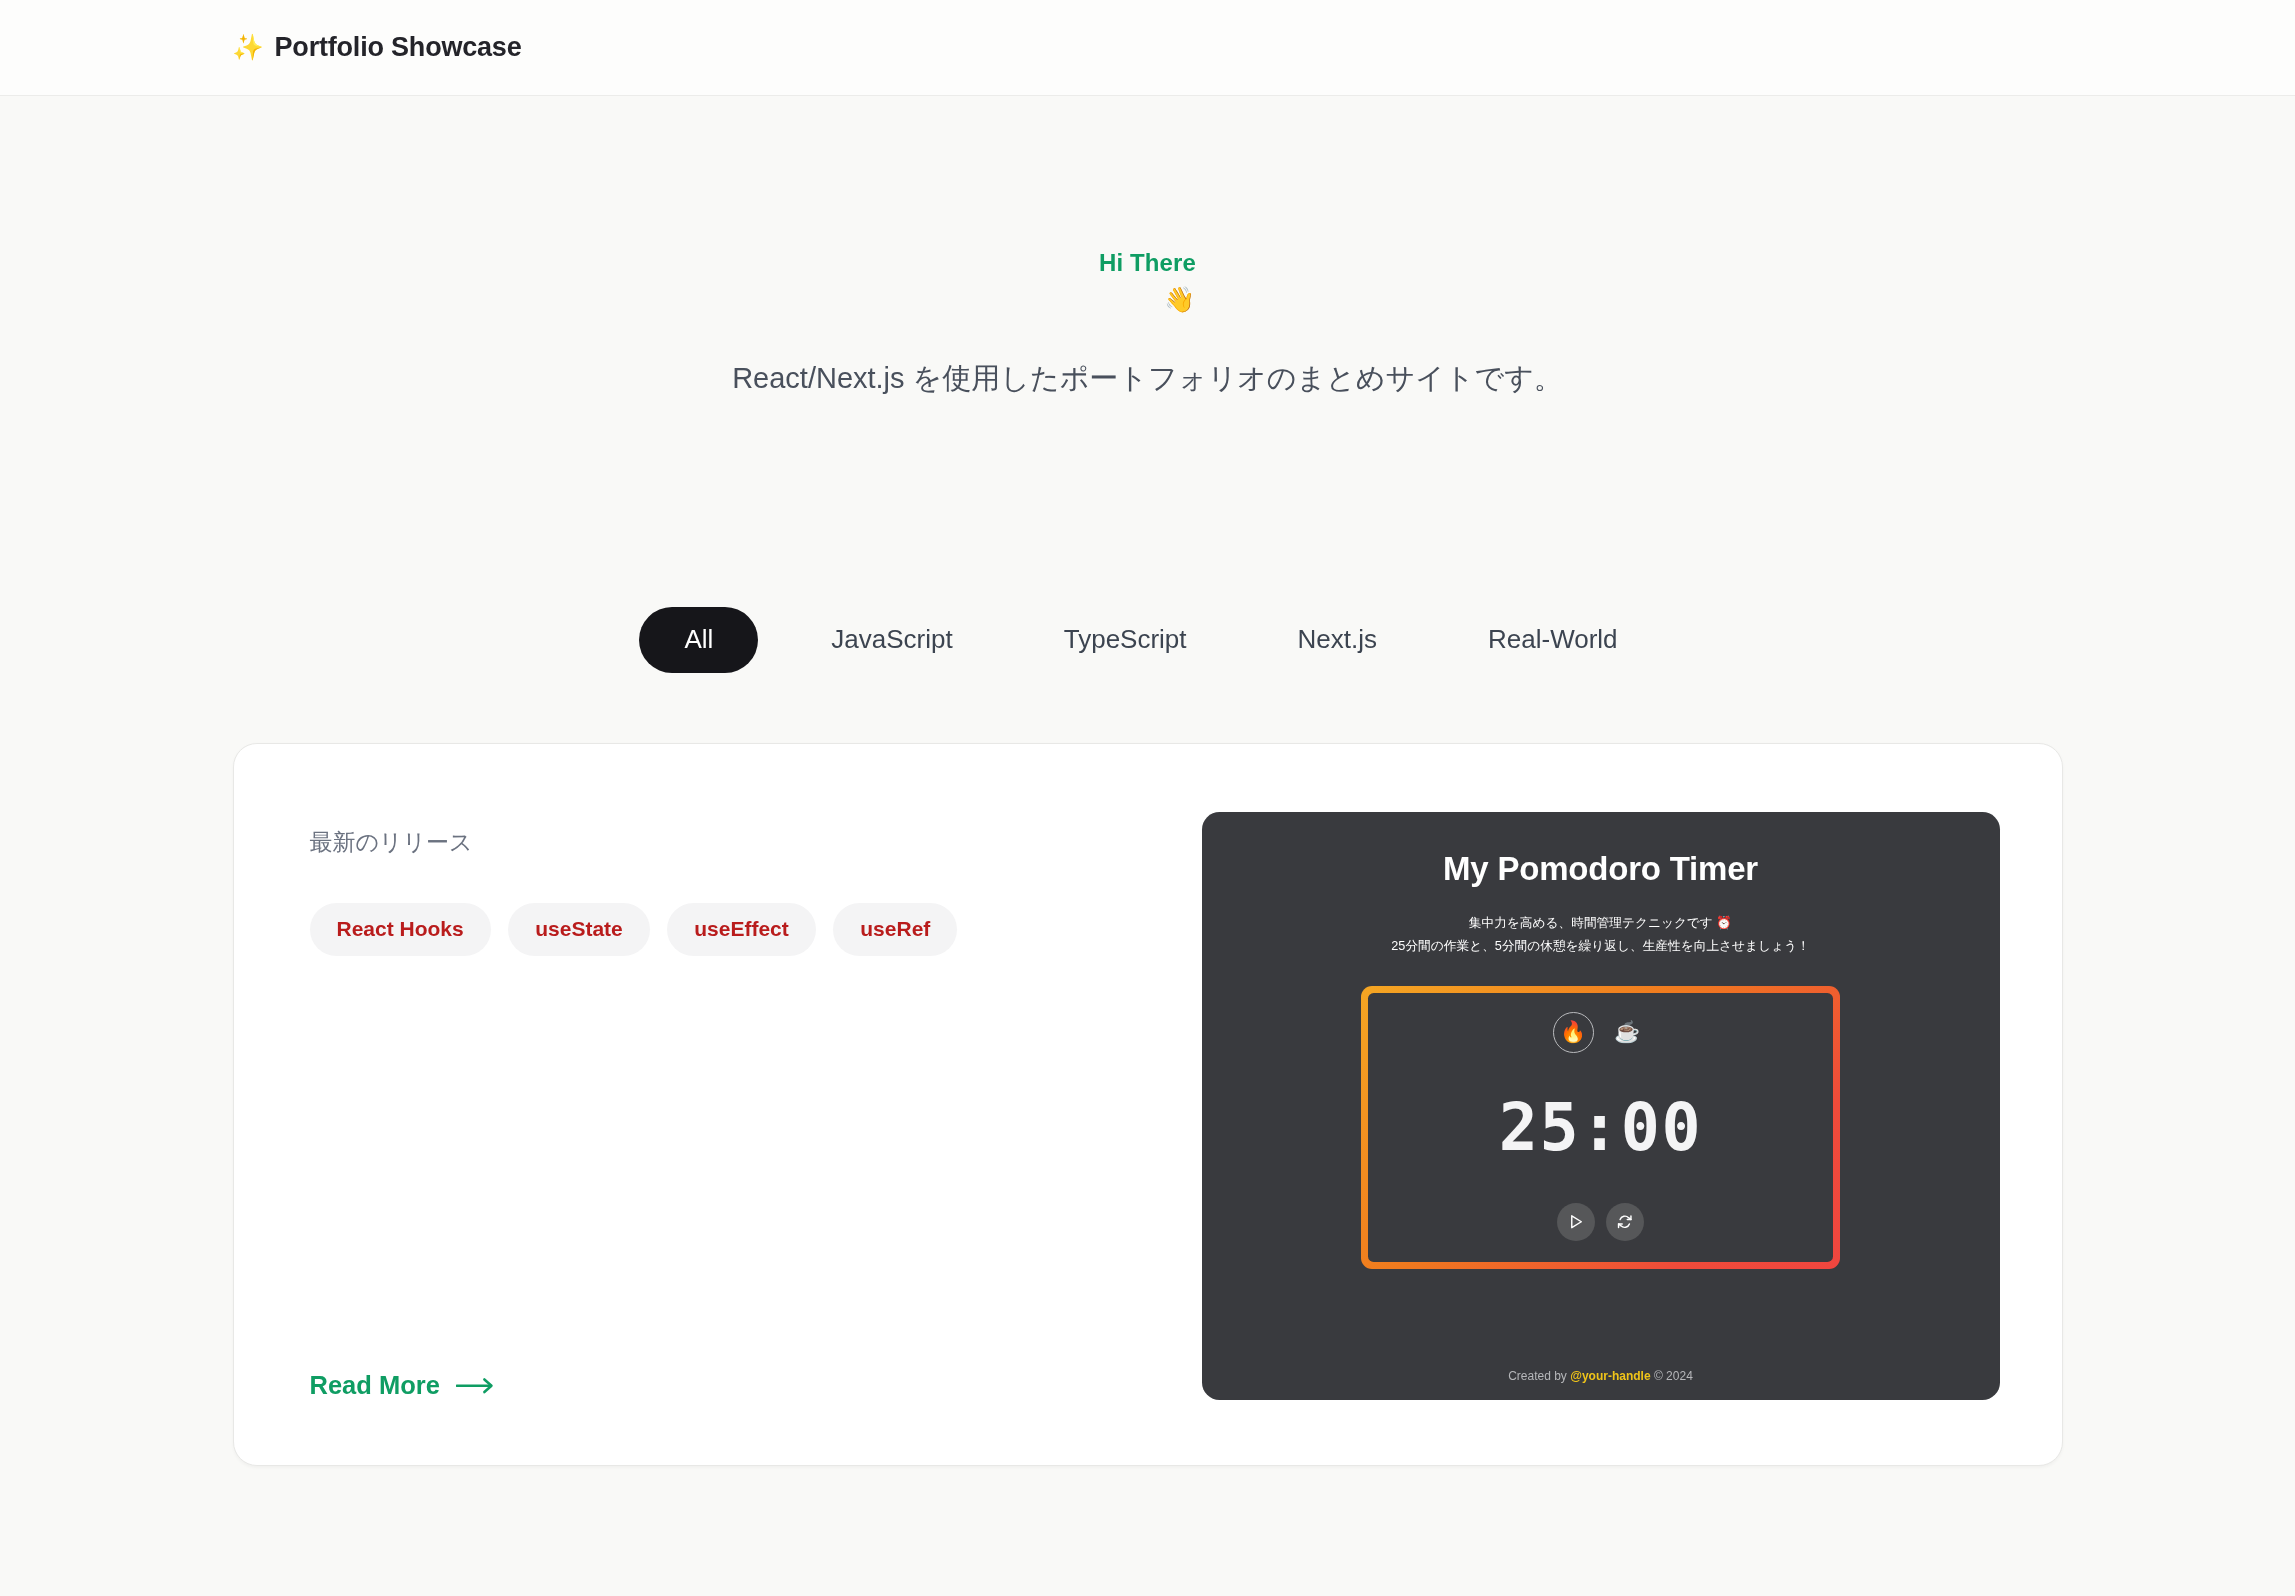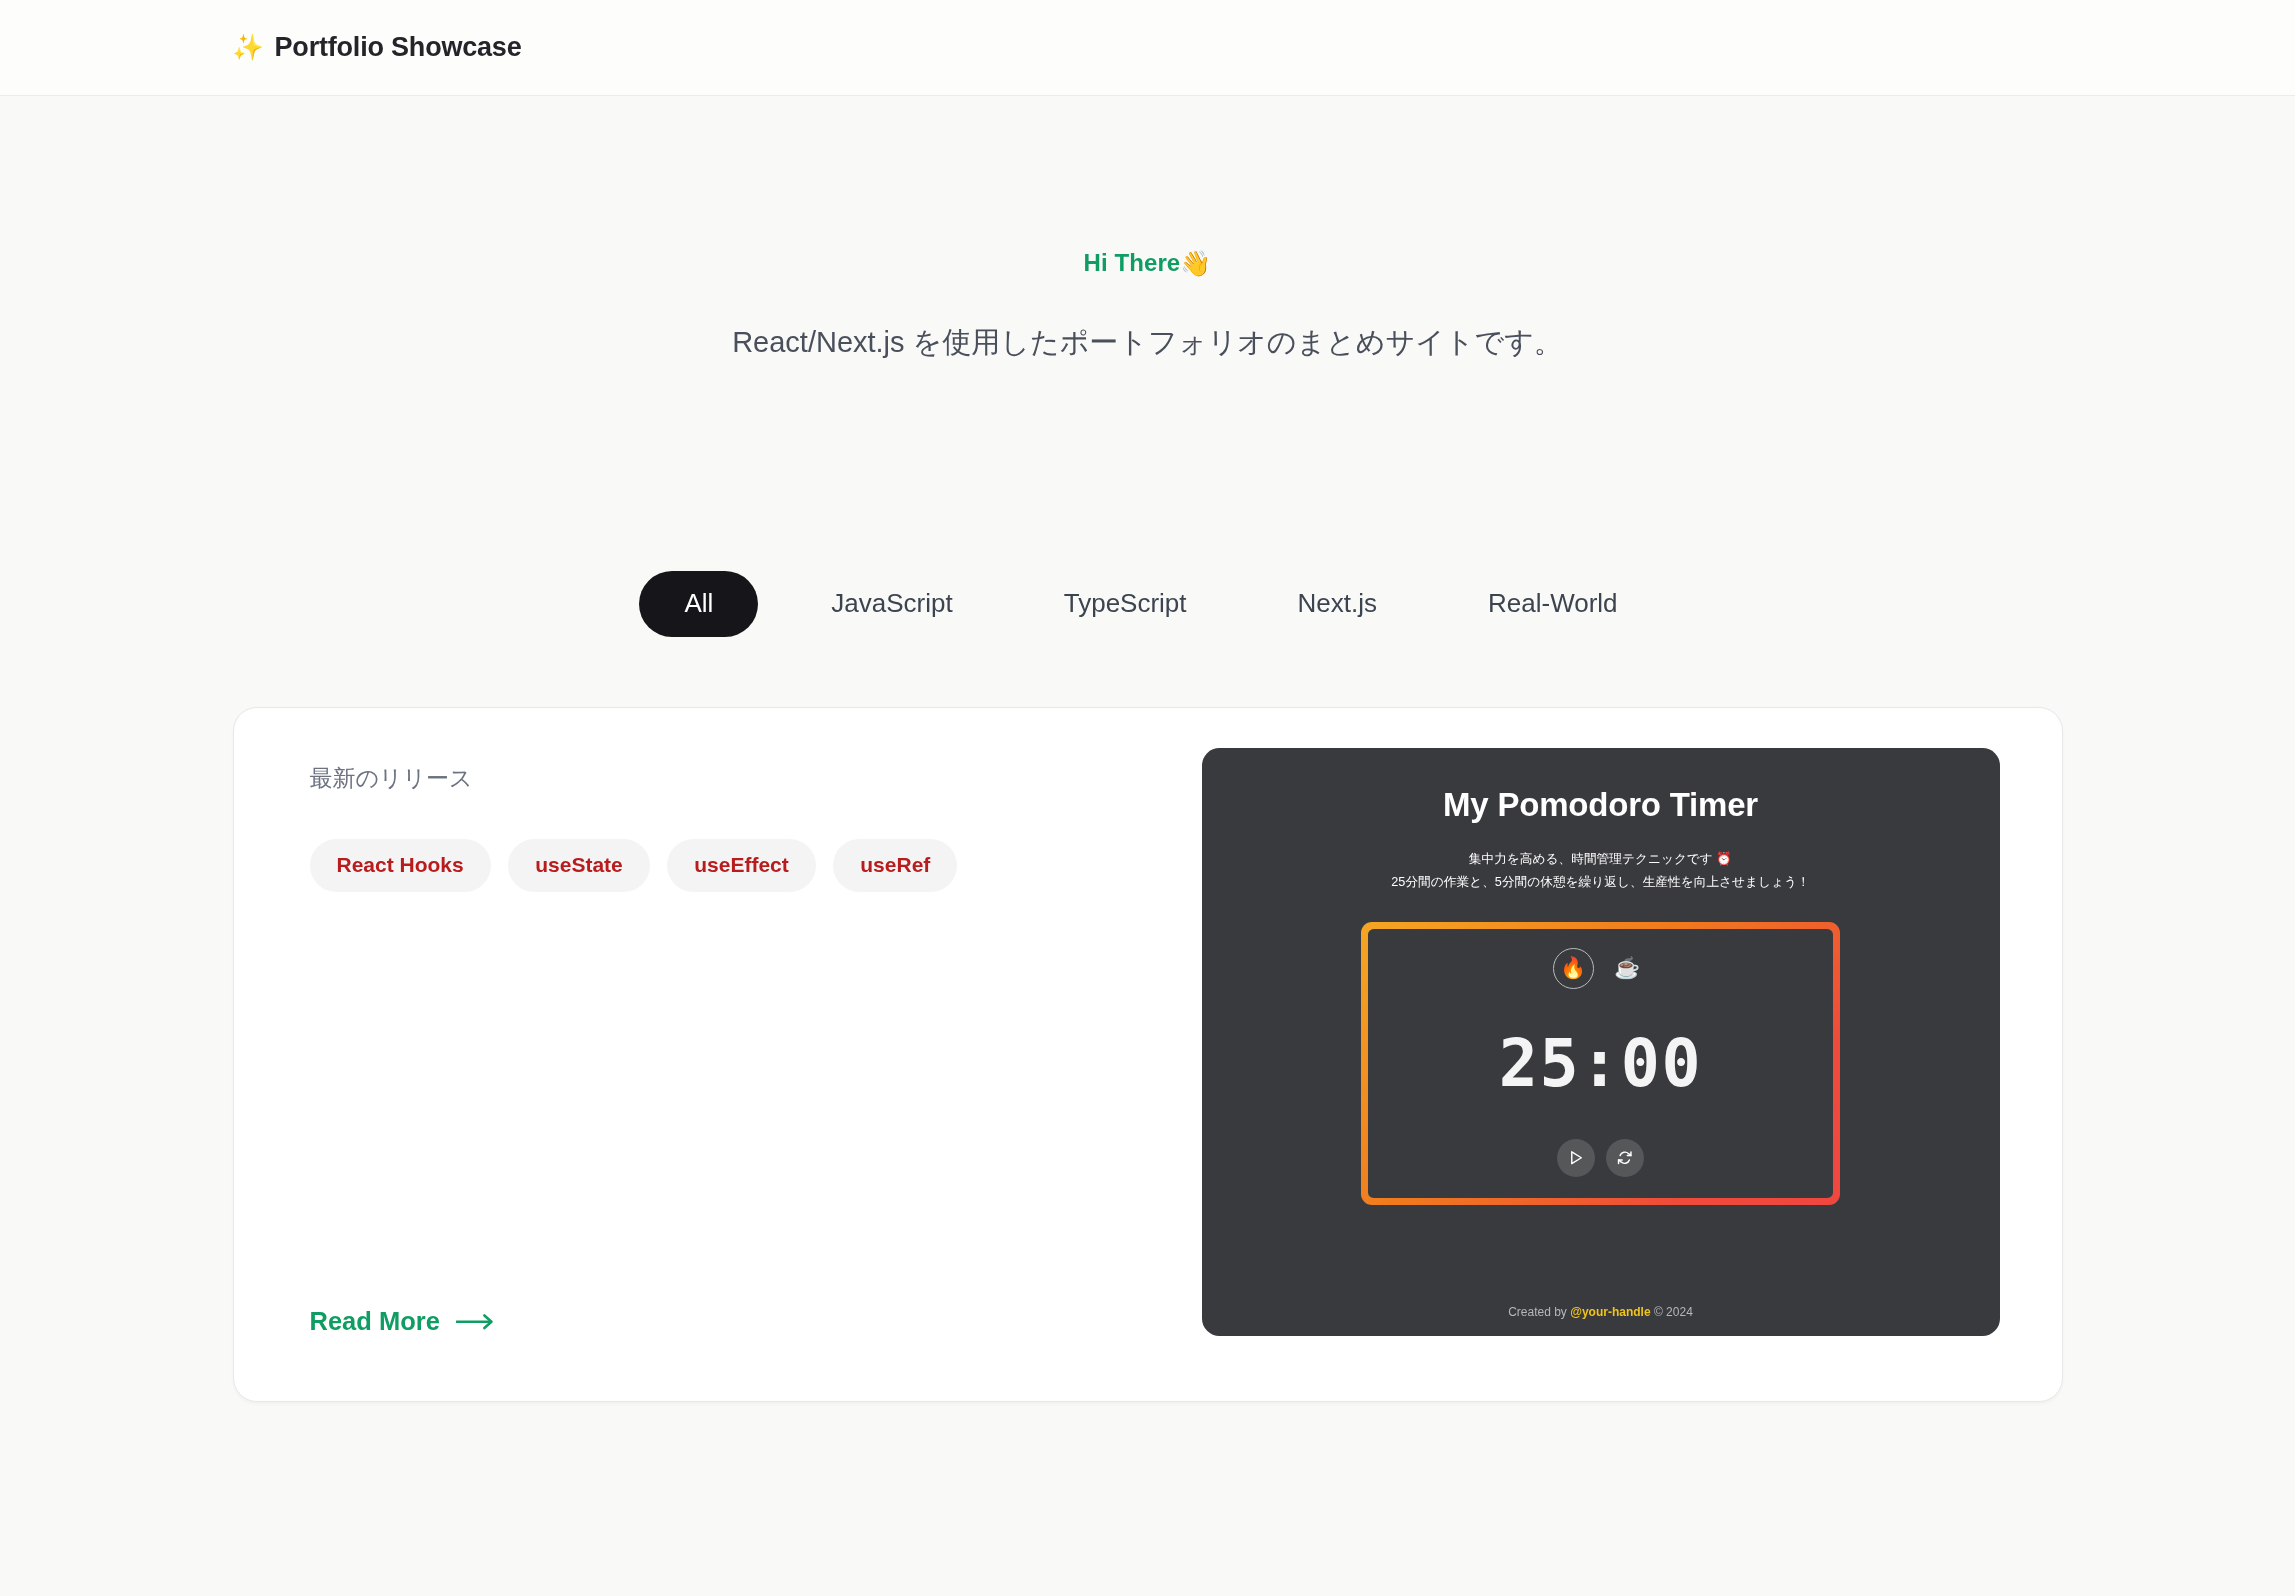--- a/index.html
+++ b/index.html
@@ -47,21 +47,23 @@
     text-align: center;
     padding-top: 153px;
   }
 
   .hero-eyebrow {
     font-size: 24px;
     font-weight: 700;
     color: #0f9d63;
     letter-spacing: 0.1px;
     display: inline-flex;
-    align-items: flex-start;
+    align-items: flex-end;
+    gap: 8px;
+    flex-direction: column;
   }
 
   .hero-eyebrow .wave { font-size: 25px; }
 
   .hero-title {
     margin-top: 35px;
     font-size: 80px;
     font-weight: 700;
     color: #1f2b3c;
     letter-spacing: -1.2px;
@@ -108,21 +110,21 @@
   .card-wrap {
     margin: 70px auto 0;
     width: 1830px;
   }
 
   .project-card {
     background: #ffffff;
     border: 0.8px solid #e8e8e6;
     border-radius: 24px;
     box-shadow: 0 1.6px 3.2px rgba(16,20,28,0.035);
-    padding: 34px 73px 65px 76px;
+    padding: 62px 73px 65px 76px;
     display: flex;
     gap: 48px;
     min-height: 641px;
   }
 
   .card-left {
     flex: 0 0 844px;
     display: flex;
     flex-direction: column;
     padding-top: 21px;

